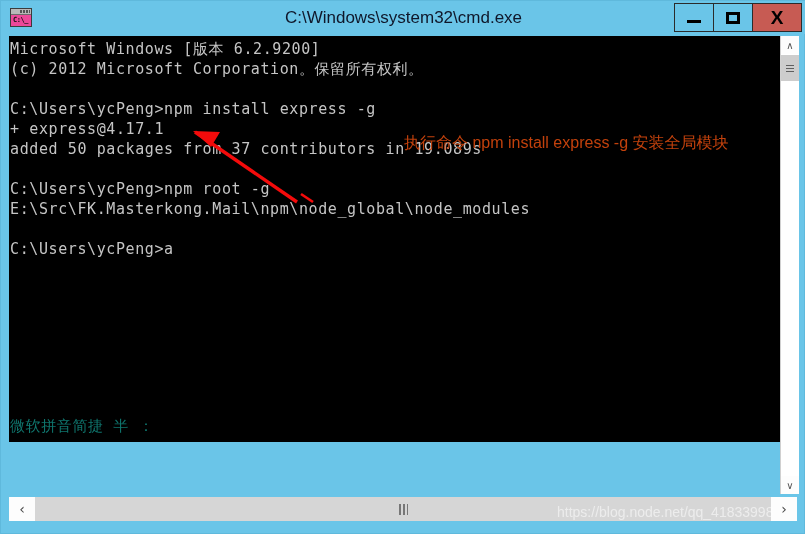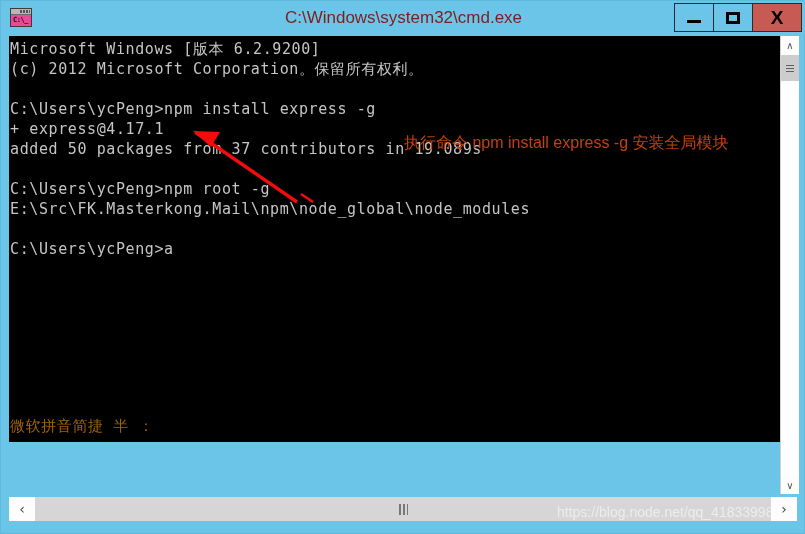--- a/index.html
+++ b/index.html
@@ -66,21 +66,21 @@
     line-height: 8px;
     color: #111;
     font-weight: bold;
     letter-spacing: -0.5px;
   }
   #title-text {
     position: absolute;
     left: 0; right: 0;
     text-align: center;
     font-size: 17px;
-    color: #7f1d1d;
+    color: #0f172a;
     font-family: "Liberation Sans", sans-serif;
     letter-spacing: 0px;
     pointer-events: none;
   }
   #winbtns {
     position: absolute;
     right: 4px;
     top: 2px;
     display: flex;
     height: 29px;
@@ -145,21 +145,21 @@
     letter-spacing: 0.6px;
   }
   #ime-line {
     position: absolute;
     left: 1px;
     bottom: 6px;
     white-space: pre;
     font-family: "DejaVu Sans Mono", monospace;
     font-size: 15px;
     line-height: 20px;
-    color: #a16207;
+    color: #0f766e;
     letter-spacing: 0.6px;
   }
 
   
   .annot {
     position: absolute;
     color: #c2410c;
     font-family: "Liberation Sans", sans-serif;
     font-size: 16px;
     line-height: 21px;

